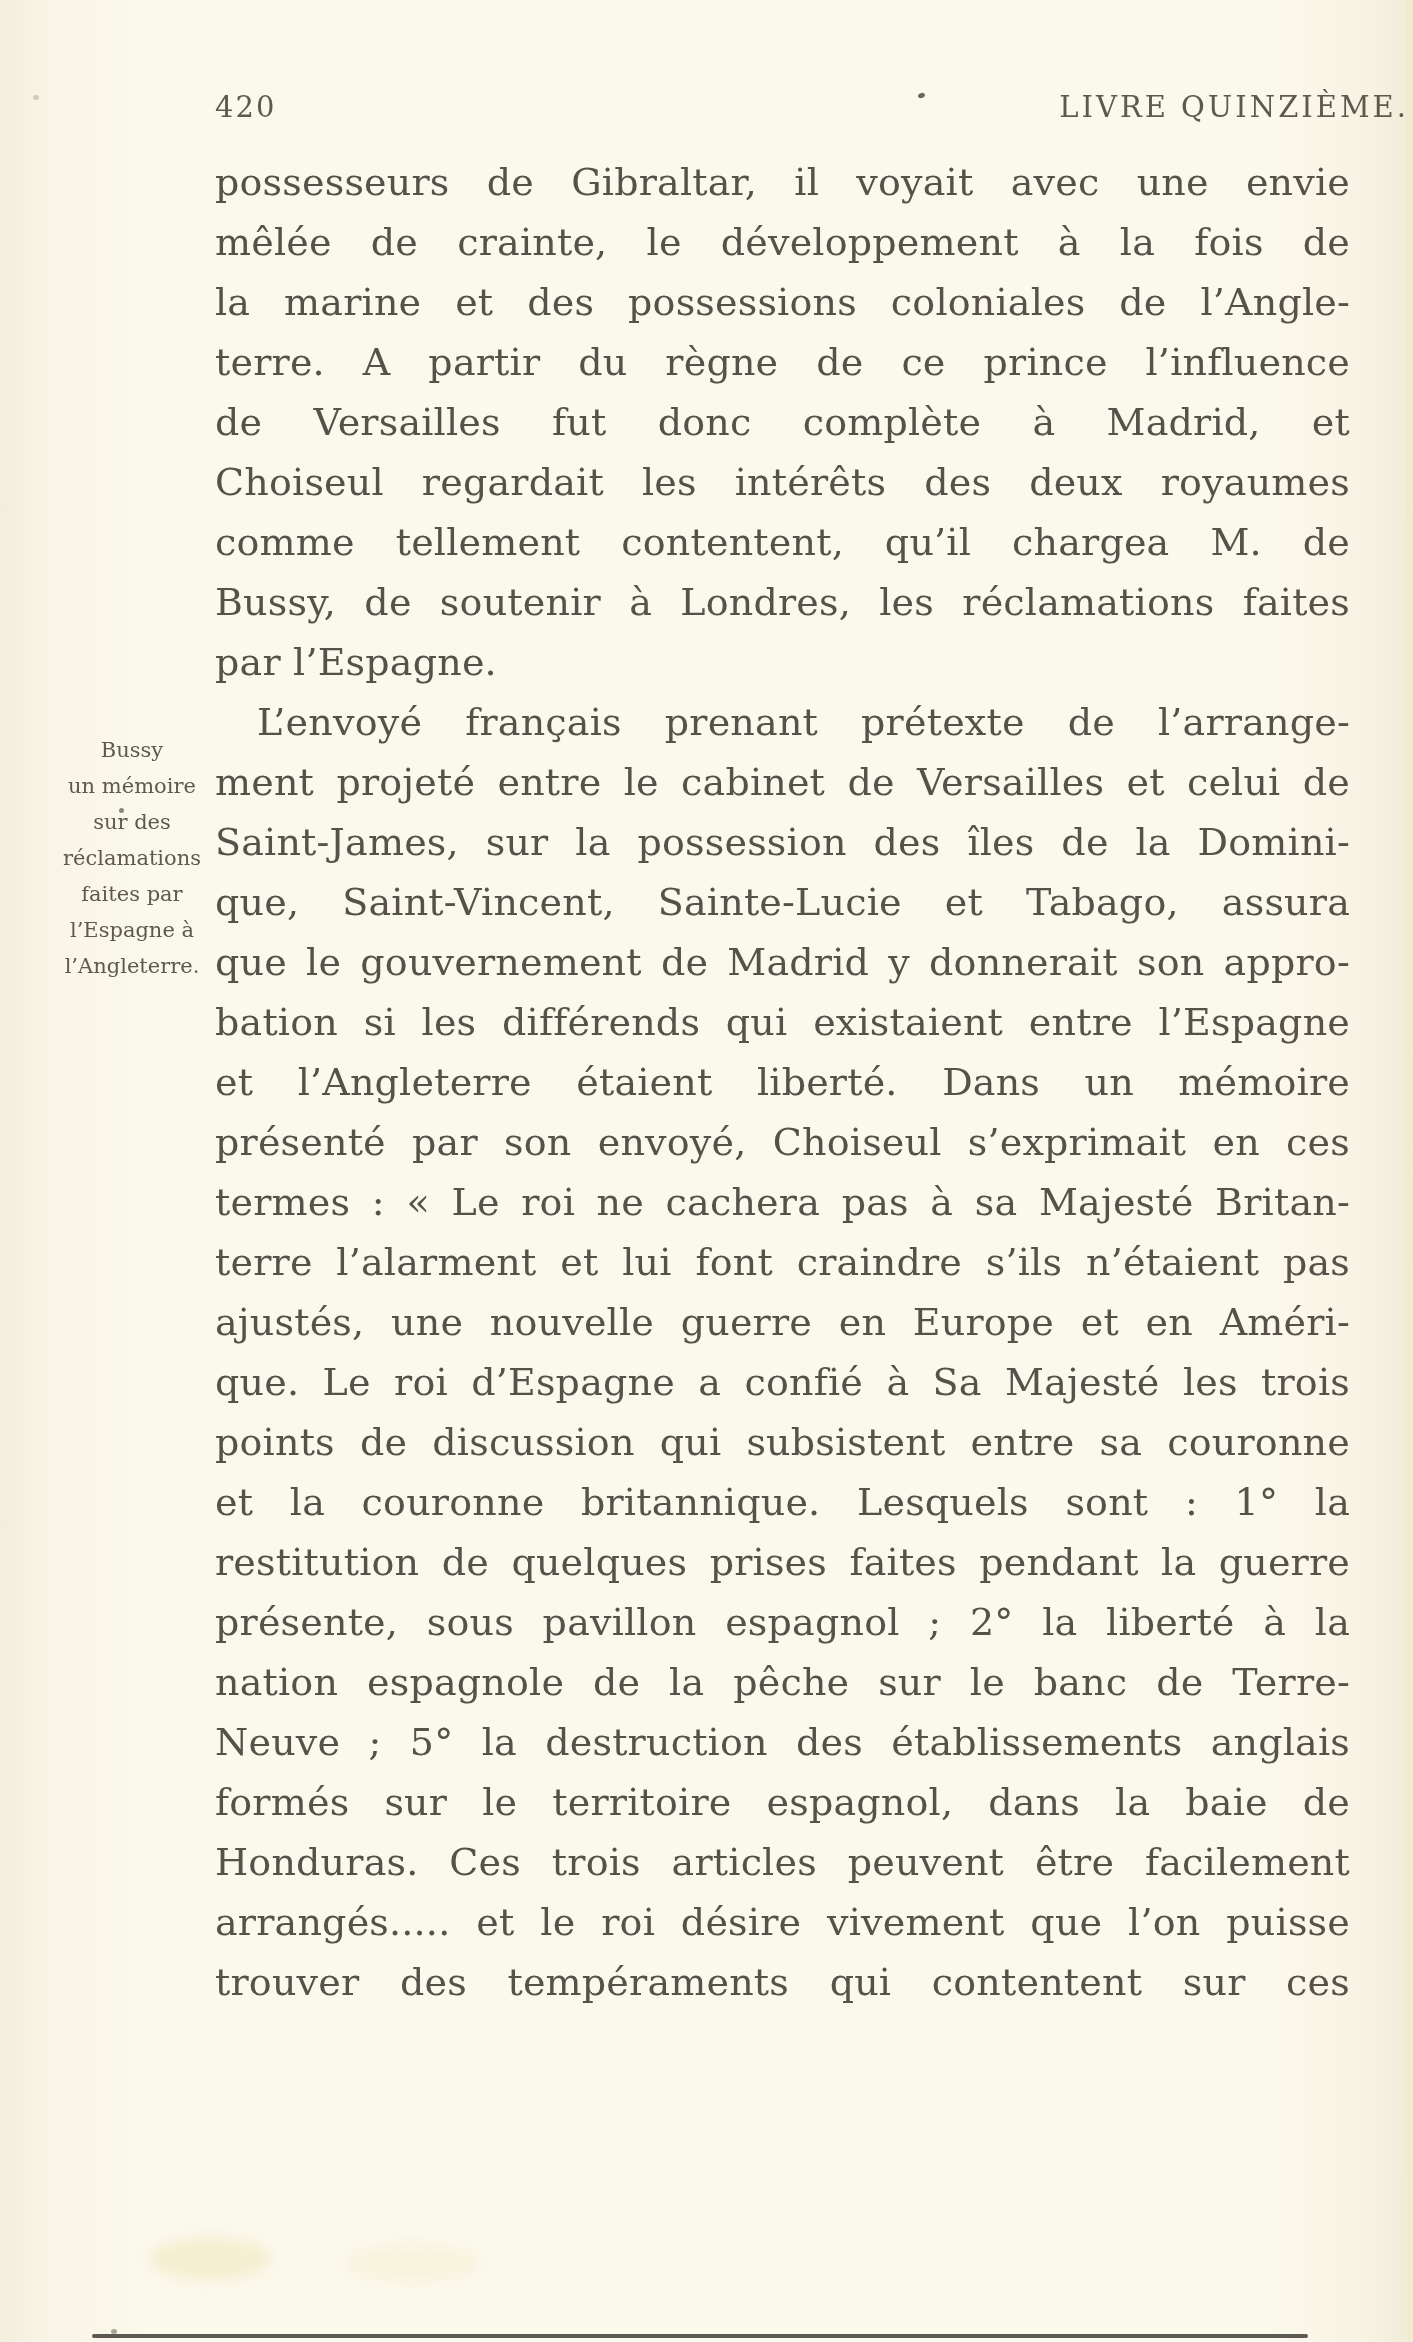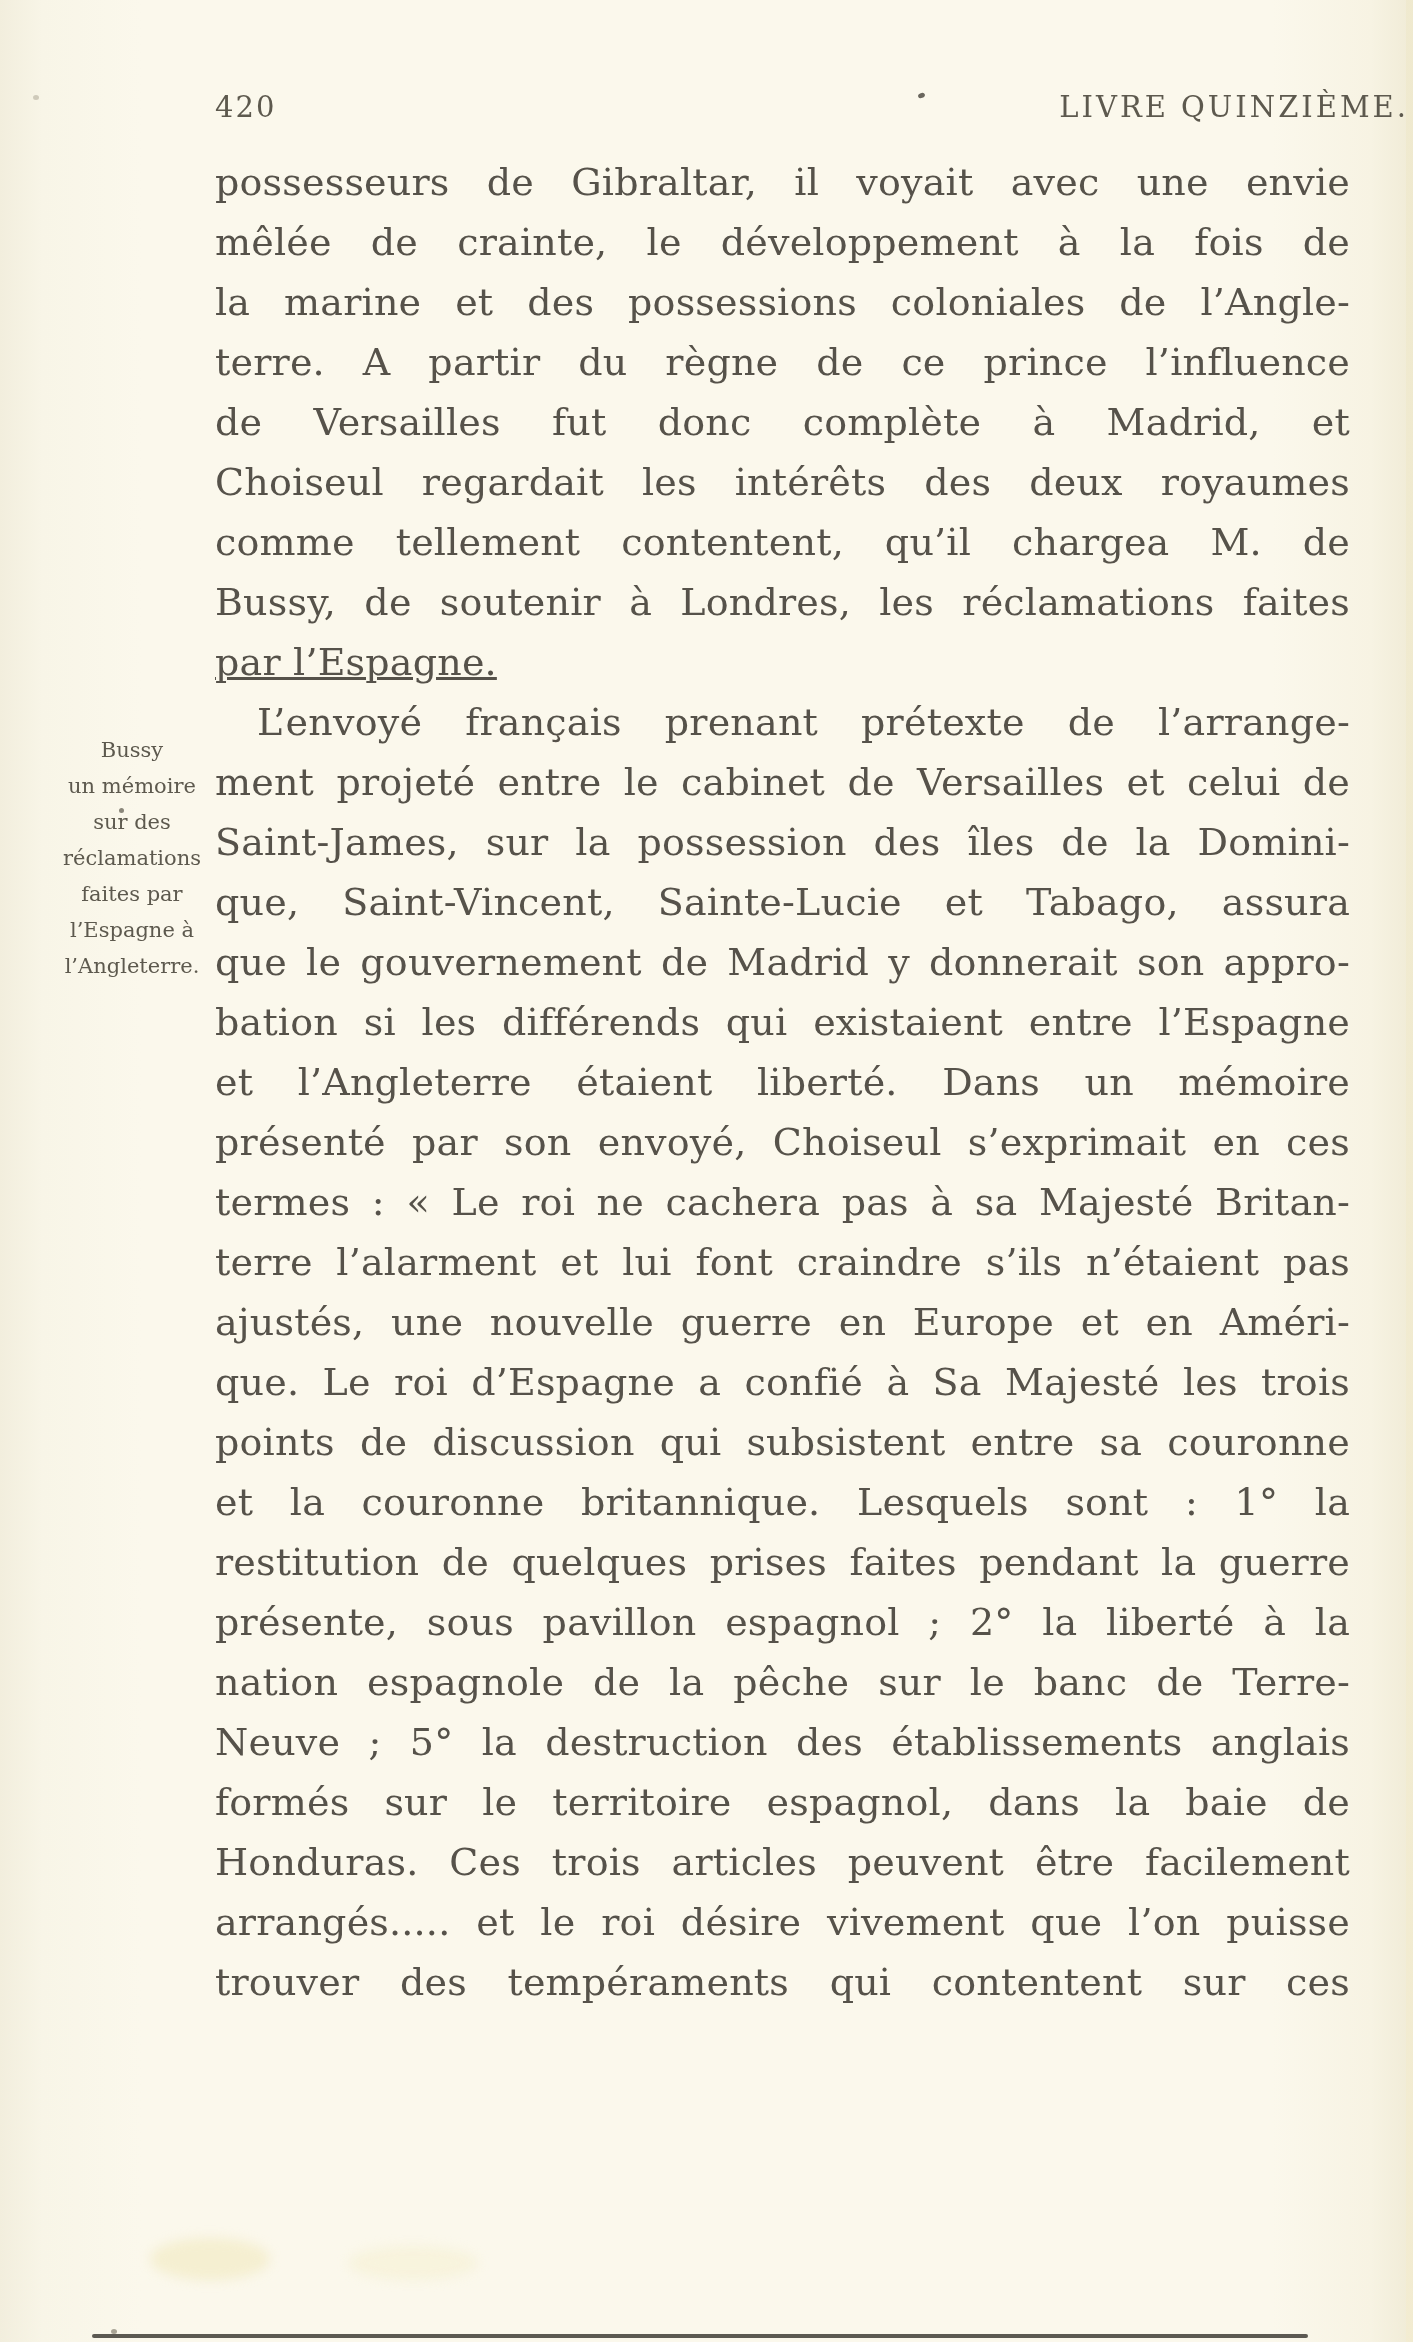--- a/index.html
+++ b/index.html
@@ -34,21 +34,21 @@
   .line{
     height:60px;line-height:60px;font-size:38px;
     text-align:justify;
     text-align-last:justify;
     -moz-text-align-last:justify;
     overflow:hidden;
     letter-spacing:.2px;
     white-space:normal;
   }
   .line.indent{text-indent:42px;}
-  .line.short{text-align-last:left;text-decoration:underline;-moz-text-align-last:left;}
+  .line.short{text-align-last:left;-moz-text-align-last:left;}
   .margin-note{
     position:absolute;left:52px;top:732px;width:160px;
     text-align:center;color:#5d594e;
   }
   .margin-note .mline{
     font-size:21px;line-height:36px;height:36px;overflow:hidden;
   }
   .speck{position:absolute;border-radius:50%;}
   .speck.s1{left:918px;top:93px;width:7px;height:5px;background:#6a675e;transform:rotate(-20deg);}
   .speck.s2{left:33px;top:95px;width:6px;height:5px;background:#cfcaba;}

